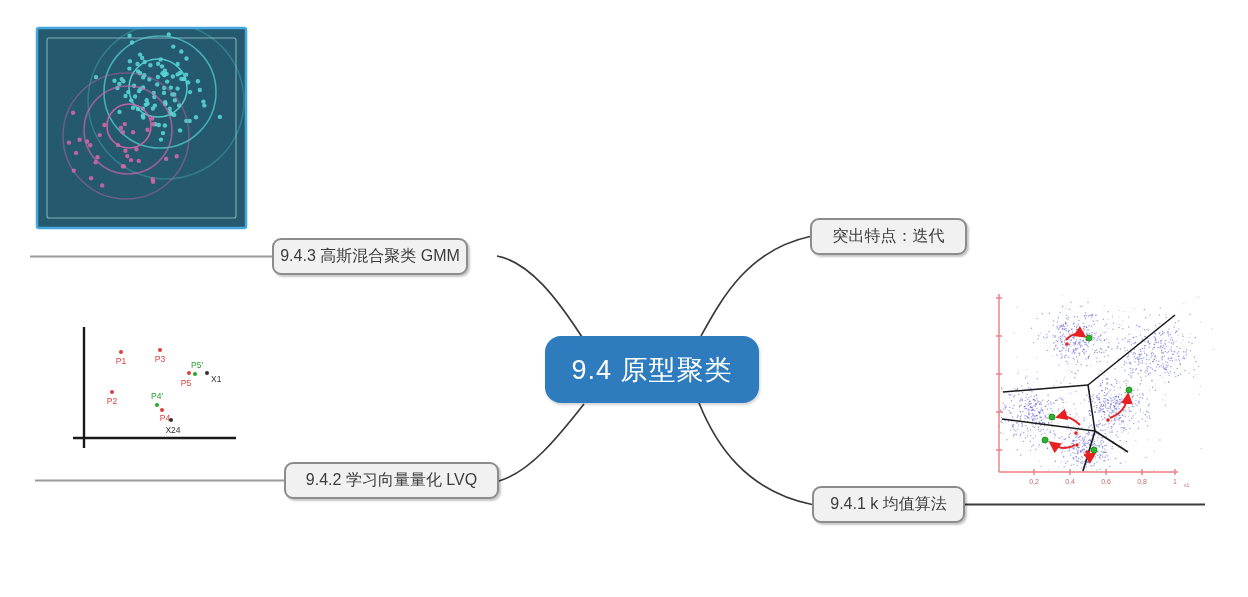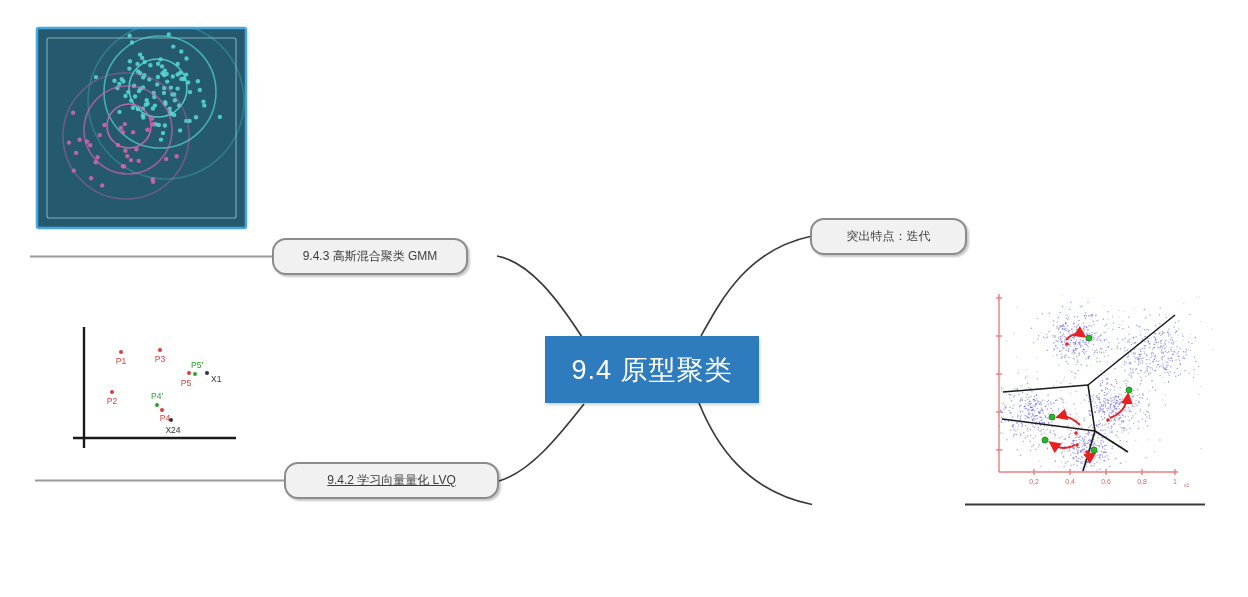--- a/index.html
+++ b/index.html
@@ -9,26 +9,26 @@
   }
   svg.layer{position:absolute;left:0;top:0;}
   .conn{fill:none;stroke:#3a3a3a;stroke-width:1.7px;}
   .underline{fill:none;stroke:#9a9a9a;stroke-width:2px;}
   .underline-dark{fill:none;stroke:#3a3a3a;stroke-width:2px;}
   .topic{
     position:absolute;display:flex;align-items:center;justify-content:center;
     box-sizing:border-box;cursor:default;white-space:nowrap;
   }
   .topic.branch{
-    background:#f1f1f1;border:2px solid #8c8c8c;border-radius:14px;
+    background:#f1f1f1;border:2px solid #8c8c8c;border-radius:9px;
     box-shadow:2px 2px 2px rgba(0,0,0,0.22);
-    color:#3c3c3c;font-size:12px;
+    color:#3c3c3c;font-size:16px;
   }
   .topic.root{
-    background:#2e7cbe;border:none;border-radius:0;
+    background:#2e7cbe;border:none;border-radius:16px;
     box-shadow:1px 2px 3px rgba(0,0,0,0.18);
     color:#ffffff;font-size:27px;letter-spacing:1px;
   }
 </style>
 </head>
 <body>
 
 <div class="canvas">
 
   <svg class="layer" width="1248" height="597" viewBox="0 0 1248 597">
@@ -1964,18 +1964,21 @@
   </div>
 
   <div class="topic branch" style="left:272px;top:238px;width:196px;height:37px;">
     <span>9.4.3 高斯混合聚类 GMM</span>
   </div>
 
   <div class="topic branch" style="left:810px;top:218px;width:157px;height:37px;">
     <span>突出特点：迭代</span>
   </div>
 
-  <div class="topic branch" style="left:284px;top:462px;width:215px;height:37px;text-decoration:underline;">
+  <div class="topic branch" style="left:284px;top:462px;width:215px;height:37px;">
     <span>9.4.2 学习向量量化 LVQ</span>
   </div>
 
+  <div class="topic branch" style="left:812px;top:486px;width:153px;height:37px;">
+    <span>9.4.1 k 均值算法</span>
+  </div>
 
 </div>
 
 </body></html>

